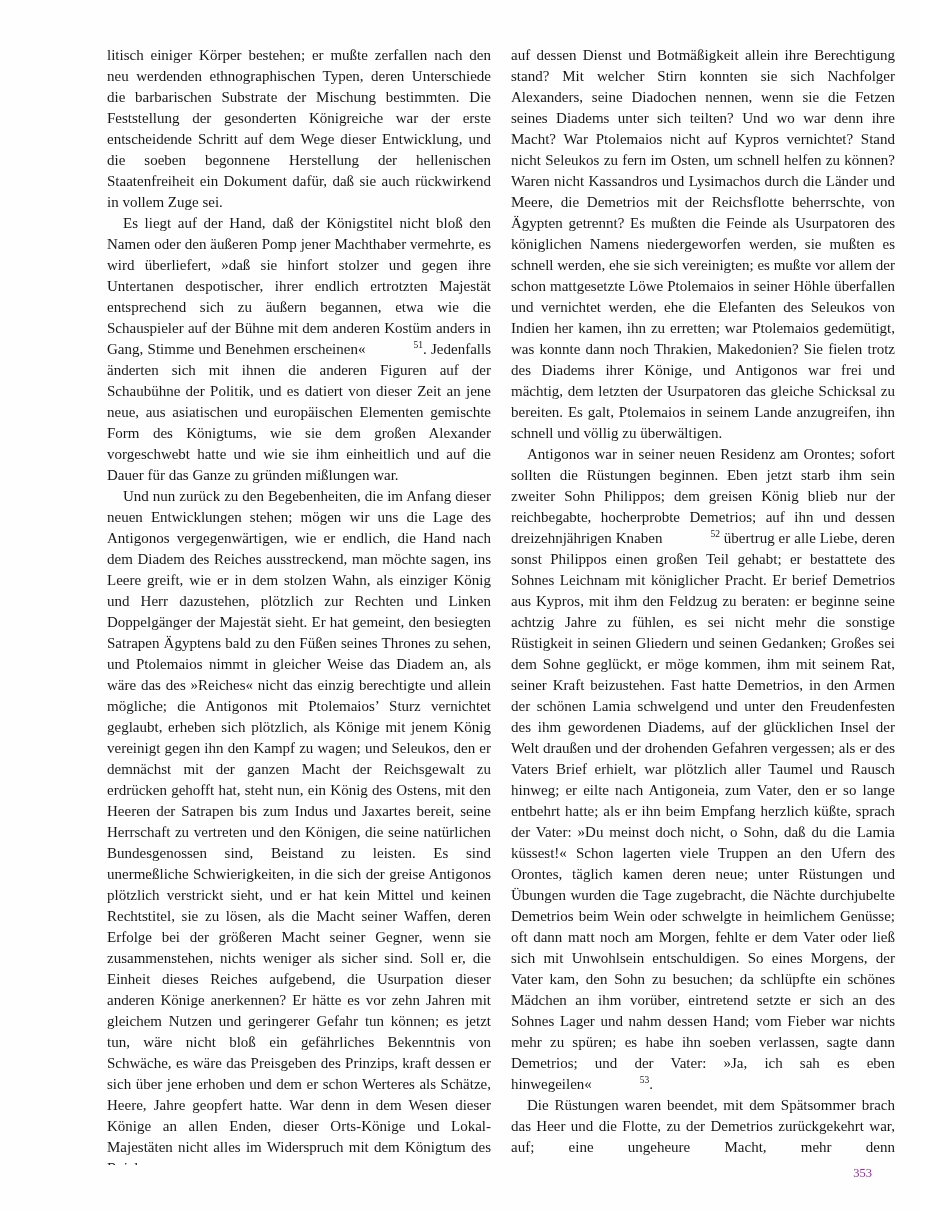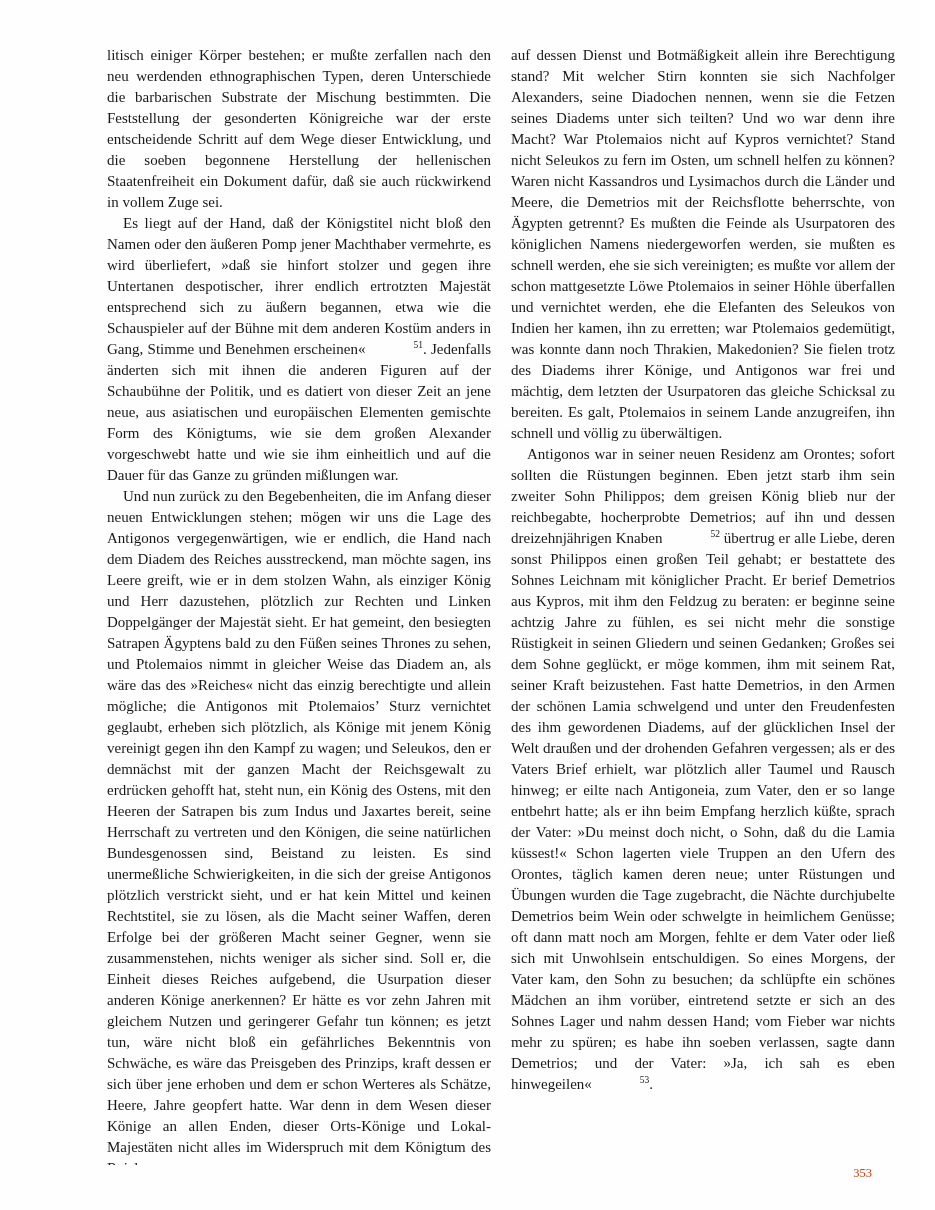--- a/index.html
+++ b/index.html
@@ -47,32 +47,33 @@
     vertical-align: super;
     letter-spacing: 0;
     margin-left: 48px;
   }
   .page-number {
     position: absolute;
     top: 1166px;
     right: 49px;
     font-size: 12.5px;
     line-height: 14px;
-    color: #c2410c;
+    color: #a21caf;
   }
 </style>
 </head>
 <body>
 
 <div class="page">
   <div class="columns">
     <div class="column">
         <p class="para">litisch einiger Körper bestehen; er mußte zerfallen nach den neu werdenden ethnographischen Typen, deren Unterschiede die barbarischen Substrate der Mischung bestimmten. Die Feststellung der gesonderten Königreiche war der erste entscheidende Schritt auf dem Wege dieser Entwicklung, und die soeben begonnene Herstellung der hellenischen Staatenfreiheit ein Dokument dafür, daß sie auch rückwirkend in vollem Zuge sei.</p>
         <p class="para indent">Es liegt auf der Hand, daß der Königstitel nicht bloß den Namen oder den äußeren Pomp jener Machthaber vermehrte, es wird überliefert, »daß sie hinfort stolzer und gegen ihre Untertanen despotischer, ihrer endlich ertrotzten Majestät entsprechend sich zu äußern begannen, etwa wie die Schauspieler auf der Bühne mit dem anderen Kostüm anders in Gang, Stimme und Benehmen erscheinen«<sup class="fnref">51</sup>. Jedenfalls änderten sich mit ihnen die anderen Figuren auf der Schaubühne der Politik, und es datiert von dieser Zeit an jene neue, aus asiatischen und europäischen Elementen gemischte Form des Königtums, wie sie dem großen Alexander vorgeschwebt hatte und wie sie ihm einheitlich und auf die Dauer für das Ganze zu gründen mißlungen war.</p>
         <p class="para indent flush">Und nun zurück zu den Begebenheiten, die im Anfang dieser neuen Entwicklungen stehen; mögen wir uns die Lage des Antigonos vergegenwärtigen, wie er endlich, die Hand nach dem Diadem des Reiches ausstreckend, man möchte sagen, ins Leere greift, wie er in dem stolzen Wahn, als einziger König und Herr dazustehen, plötzlich zur Rechten und Linken Doppelgänger der Majestät sieht. Er hat gemeint, den besiegten Satrapen Ägyptens bald zu den Füßen seines Thrones zu sehen, und Ptolemaios nimmt in gleicher Weise das Diadem an, als wäre das des »Reiches« nicht das einzig berechtigte und allein mögliche; die Antigonos mit Ptolemaios’ Sturz vernichtet geglaubt, erheben sich plötzlich, als Könige mit jenem König vereinigt gegen ihn den Kampf zu wagen; und Seleukos, den er demnächst mit der ganzen Macht der Reichsgewalt zu erdrücken gehofft hat, steht nun, ein König des Ostens, mit den Heeren der Satrapen bis zum Indus und Jaxartes bereit, seine Herrschaft zu vertreten und den Königen, die seine natürlichen Bundesgenossen sind, Beistand zu leisten. Es sind unermeßliche Schwierigkeiten, in die sich der greise Antigonos plötzlich verstrickt sieht, und er hat kein Mittel und keinen Rechtstitel, sie zu lösen, als die Macht seiner Waffen, deren Erfolge bei der größeren Macht seiner Gegner, wenn sie zusammenstehen, nichts weniger als sicher sind. Soll er, die Einheit dieses Reiches aufgebend, die Usurpation dieser anderen Könige anerkennen? Er hätte es vor zehn Jahren mit gleichem Nutzen und geringerer Gefahr tun können; es jetzt tun, wäre nicht bloß ein gefährliches Bekenntnis von Schwäche, es wäre das Preisgeben des Prinzips, kraft dessen er sich über jene erhoben und dem er schon Werteres als Schätze, Heere, Jahre geopfert hatte. War denn in dem Wesen dieser Könige an allen Enden, dieser Orts-Könige und Lokal-Majestäten nicht alles im Widerspruch mit dem Königtum des Reiches,</p>
       </div>
     <div class="column">
         <p class="para">auf dessen Dienst und Botmäßigkeit allein ihre Berechtigung stand? Mit welcher Stirn konnten sie sich Nachfolger Alexanders, seine Diadochen nennen, wenn sie die Fetzen seines Diadems unter sich teilten? Und wo war denn ihre Macht? War Ptolemaios nicht auf Kypros vernichtet? Stand nicht Seleukos zu fern im Osten, um schnell helfen zu können? Waren nicht Kassandros und Lysimachos durch die Länder und Meere, die Demetrios mit der Reichsflotte beherrschte, von Ägypten getrennt? Es mußten die Feinde als Usurpatoren des königlichen Namens niedergeworfen werden, sie mußten es schnell werden, ehe sie sich vereinigten; es mußte vor allem der schon mattgesetzte Löwe Ptolemaios in seiner Höhle überfallen und vernichtet werden, ehe die Elefanten des Seleukos von Indien her kamen, ihn zu erretten; war Ptolemaios gedemütigt, was konnte dann noch Thrakien, Makedonien? Sie fielen trotz des Diadems ihrer Könige, und Antigonos war frei und mächtig, dem letzten der Usurpatoren das gleiche Schicksal zu bereiten. Es galt, Ptolemaios in seinem Lande anzugreifen, ihn schnell und völlig zu überwältigen.</p>
         <p class="para indent">Antigonos war in seiner neuen Residenz am Orontes; sofort sollten die Rüstungen beginnen. Eben jetzt starb ihm sein zweiter Sohn Philippos; dem greisen König blieb nur der reichbegabte, hocherprobte Demetrios; auf ihn und dessen dreizehnjährigen Knaben<sup class="fnref">52</sup> übertrug er alle Liebe, deren sonst Philippos einen großen Teil gehabt; er bestattete des Sohnes Leichnam mit königlicher Pracht. Er berief Demetrios aus Kypros, mit ihm den Feldzug zu beraten: er beginne seine achtzig Jahre zu fühlen, es sei nicht mehr die sonstige Rüstigkeit in seinen Gliedern und seinen Gedanken; Großes sei dem Sohne geglückt, er möge kommen, ihm mit seinem Rat, seiner Kraft beizustehen. Fast hatte Demetrios, in den Armen der schönen Lamia schwelgend und unter den Freudenfesten des ihm gewordenen Diadems, auf der glücklichen Insel der Welt draußen und der drohenden Gefahren vergessen; als er des Vaters Brief erhielt, war plötzlich aller Taumel und Rausch hinweg; er eilte nach Antigoneia, zum Vater, den er so lange entbehrt hatte; als er ihn beim Empfang herzlich küßte, sprach der Vater: »Du meinst doch nicht, o Sohn, daß du die Lamia küssest!« Schon lagerten viele Truppen an den Ufern des Orontes, täglich kamen deren neue; unter Rüstungen und Übungen wurden die Tage zugebracht, die Nächte durchjubelte Demetrios beim Wein oder schwelgte in heimlichem Genüsse; oft dann matt noch am Morgen, fehlte er dem Vater oder ließ sich mit Unwohlsein entschuldigen. So eines Morgens, der Vater kam, den Sohn zu besuchen; da schlüpfte ein schönes Mädchen an ihm vorüber, eintretend setzte er sich an des Sohnes Lager und nahm dessen Hand; vom Fieber war nichts mehr zu spüren; es habe ihn soeben verlassen, sagte dann Demetrios; und der Vater: »Ja, ich sah es eben hinwegeilen«<sup class="fnref">53</sup>.</p>
+        <p class="para indent flush">Die Rüstungen waren beendet, mit dem Spätsommer brach das Heer und die Flotte, zu der Demetrios zurückgekehrt war, auf; eine ungeheure Macht, mehr denn</p>
       </div>
   </div>
   <div class="page-number">353</div>
 </div>
 
 </body></html>

